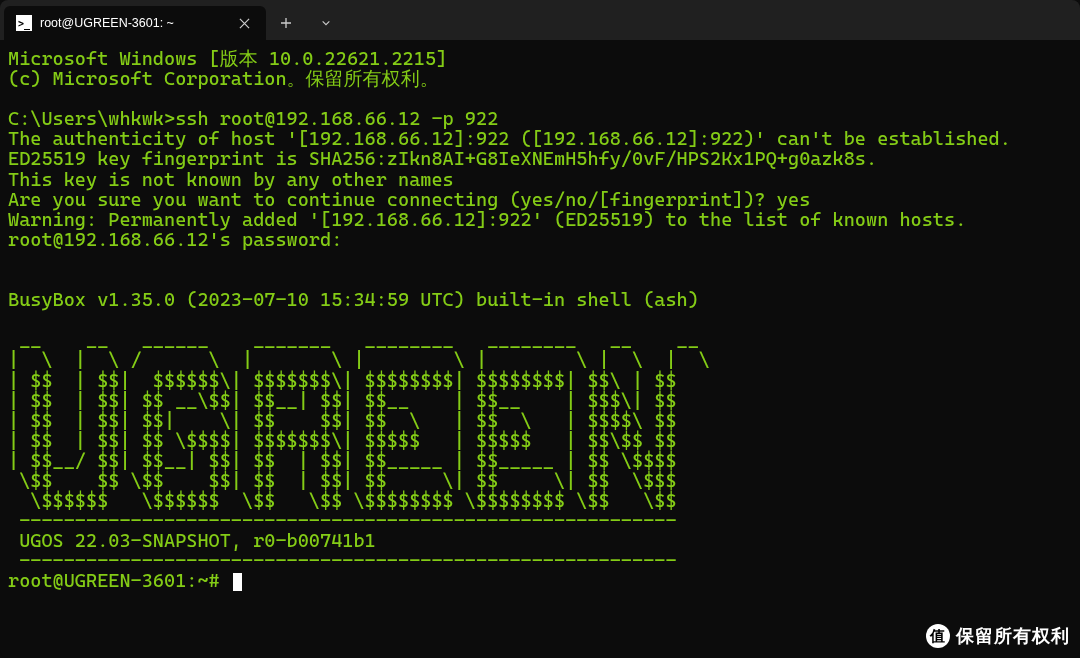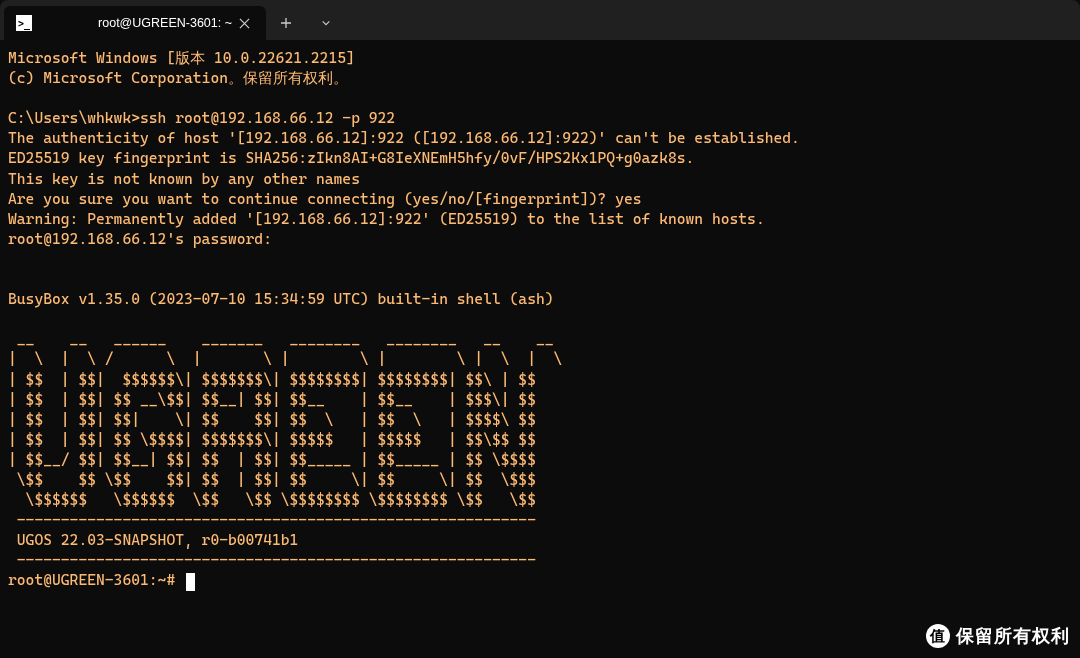--- a/index.html
+++ b/index.html
@@ -49,21 +49,20 @@
     font-size: 10px;
     color:#000;
     font-family: monospace;
     font-weight: bold;
   }
   .tab-title {
     font-size: 12.5px;
     font-family: "Segoe UI", sans-serif;
     flex: 1;
     white-space: nowrap;
-    text-align: right;
   }
   .tab-close {
     width: 24px;
     height: 24px;
     display: flex;
     align-items: center;
     justify-content: center;
     color: #ccc;
     font-size: 14px;
     border-radius: 4px;
@@ -74,22 +73,22 @@
     align-items: center;
     justify-content: center;
     color: #ccc;
     font-size: 14px;
     margin-top: 6px;
   }
   .tb-add { font-size: 15px; }
   .tb-dropdown svg { width: 10px; height: 10px; }
   .terminal {
     padding: 8px 8px;
-    color: #fdba74;
-    font-size: 15px;
+    color: #84cc16;
+    font-size: 19px;
     line-height: 20.1px;
     white-space: pre;
     font-family: "Cascadia Mono", Consolas, "Courier New", monospace;
     letter-spacing: 0.01px;
   }
   .prompt-line {
     display:flex;
     align-items: flex-end;
   }
   .cursor {

